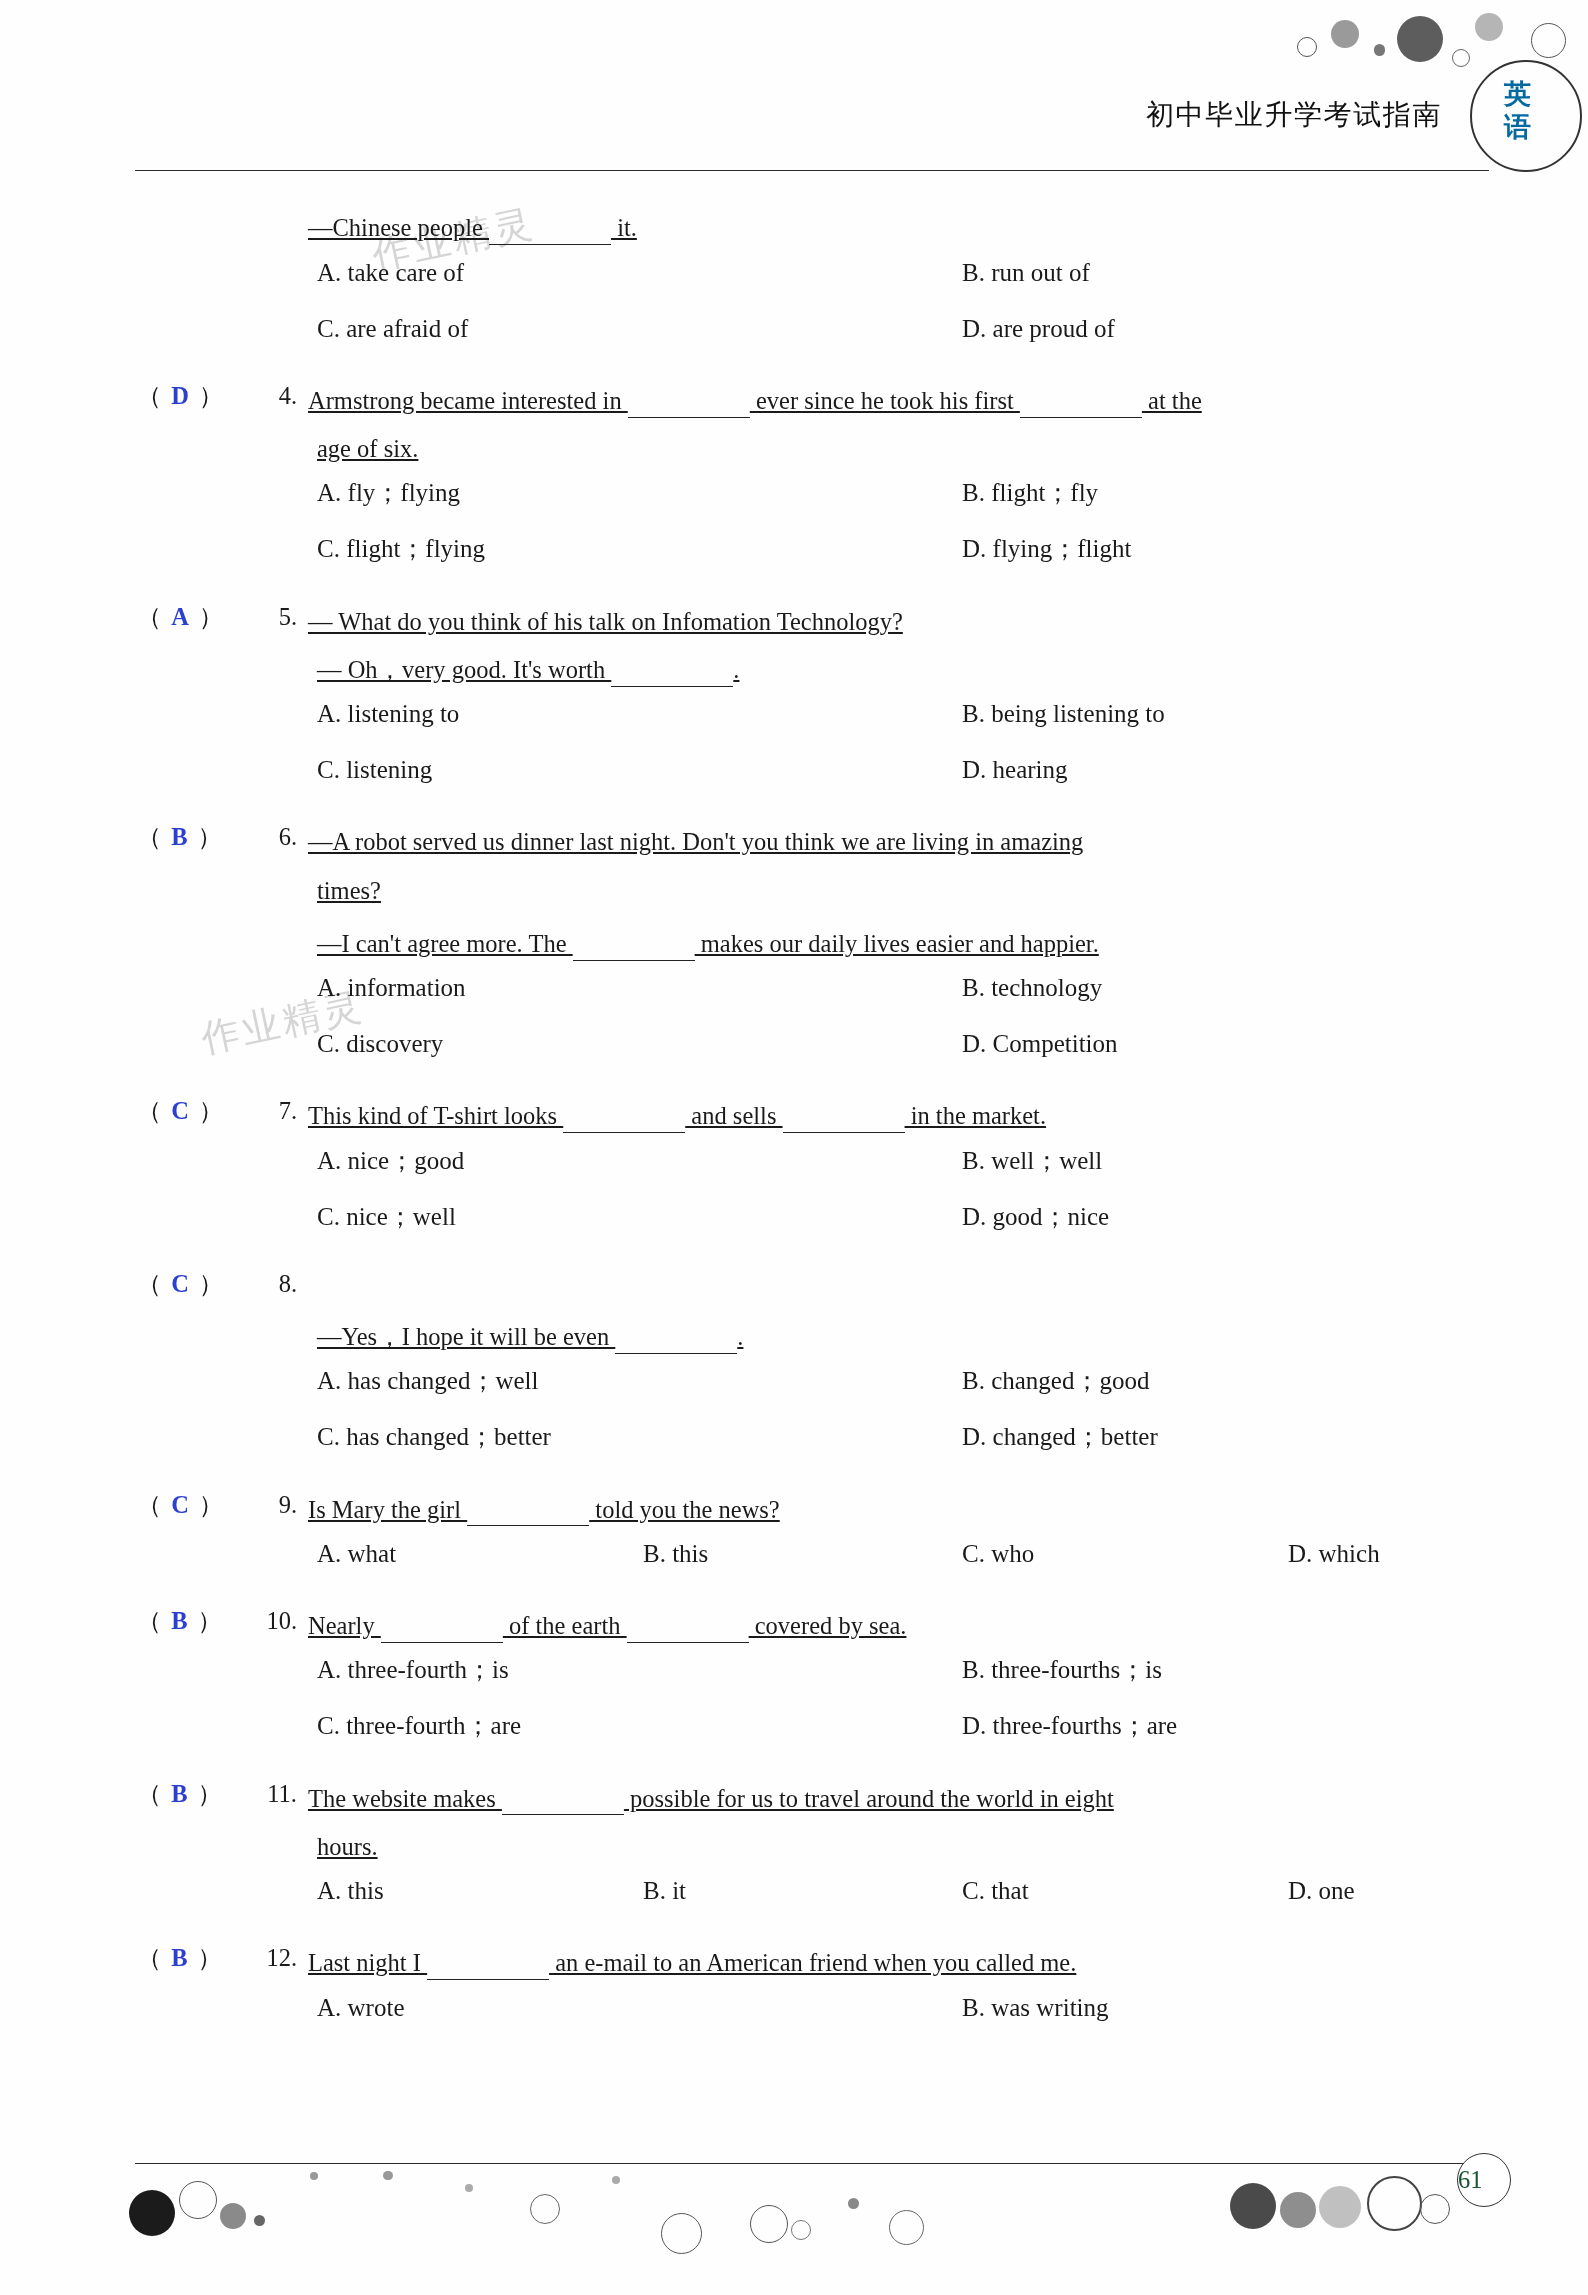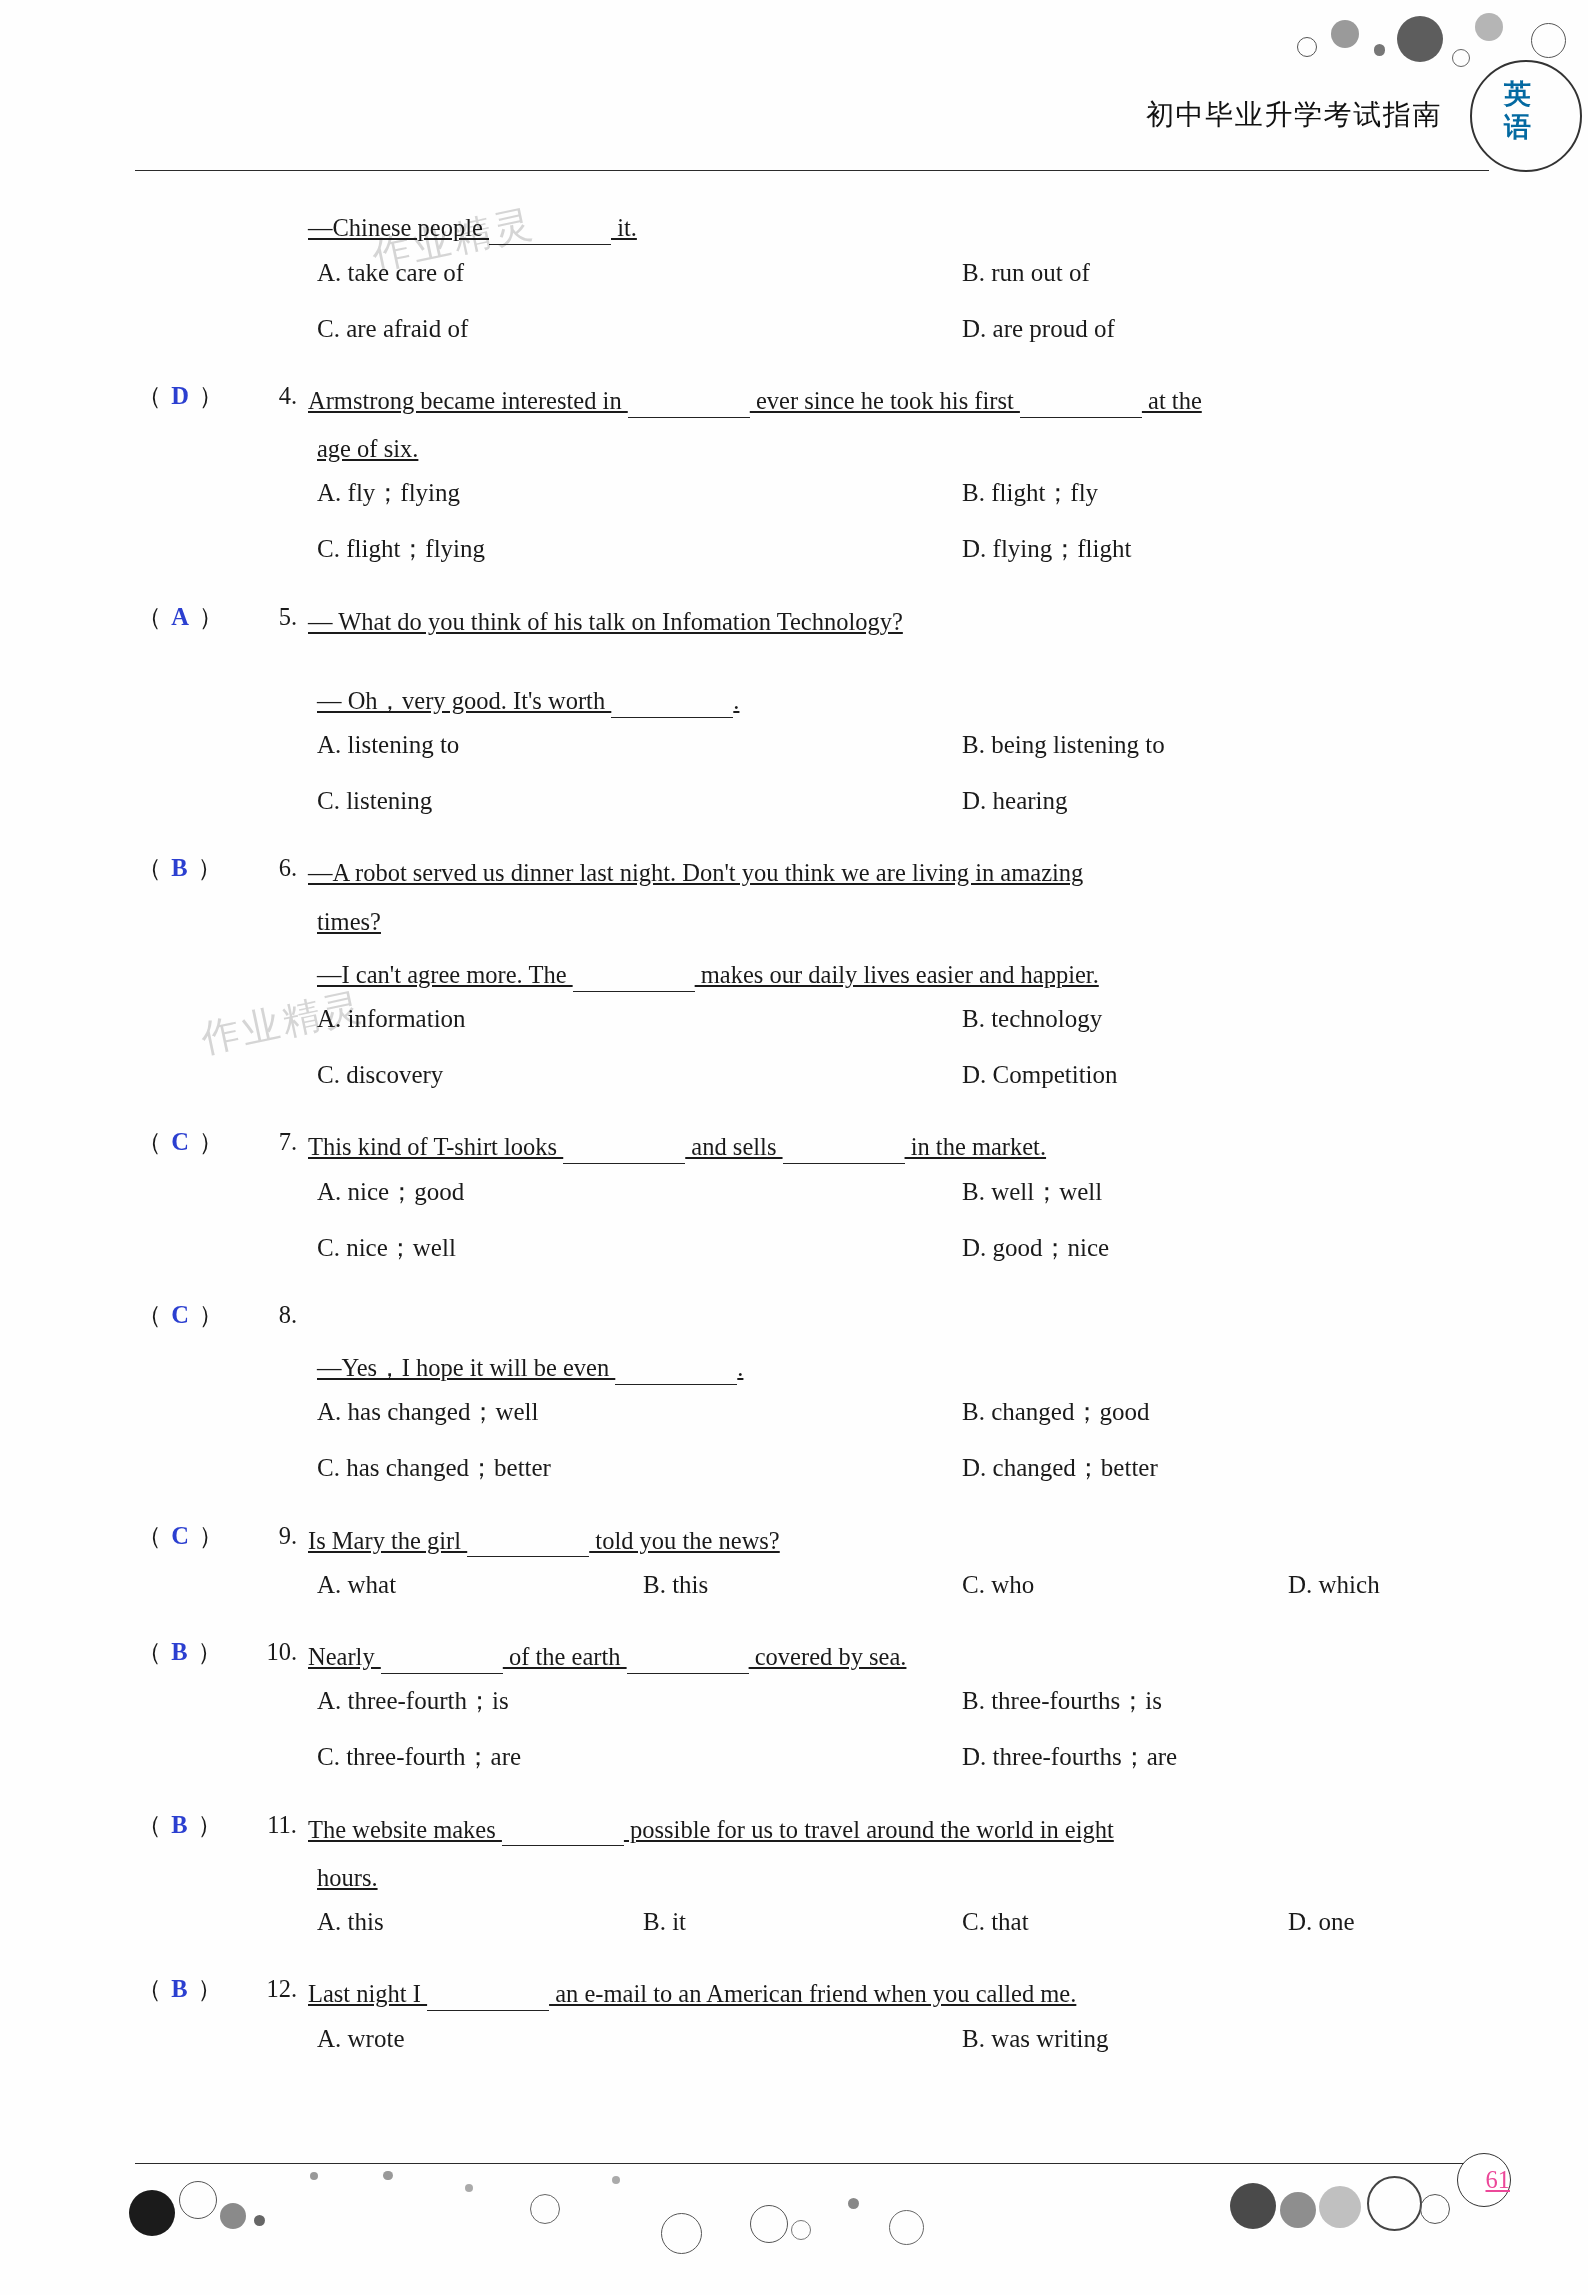--- a/index.html
+++ b/index.html
@@ -148,24 +148,23 @@
   .pagenum {
     position: absolute;
     right: 78px;
     bottom: 88px;
     width: 52px;
     height: 52px;
     border-radius: 50%;
     border: 1.6px solid #333;
     font-size: 24.5px;
     line-height: 51px;
-    text-align: right;
-    color: #ec4899;
+    text-align: left;
+    color: #14532d;
     background: #fff;
-    text-decoration: underline;
   }
 
   
   .wm {
     position: absolute;
     color: rgba(120,120,120,0.30);
     font-size: 38px;
     letter-spacing: 3.3px;
     transform: rotate(-12deg);
     font-family: "Liberation Serif", serif;
@@ -235,21 +234,21 @@
     </div>
 
     <div class="qblock">
       <div class="row">
         <div class="ansmark">
           <span class="par">（</span><span class="ansletter">A</span><span class="par">）</span>
         </div>
         <div class="qnum">5.</div>
         <div class="qtext">— What do you think of his talk on Infomation Technology?</div>
       </div>
-      <div class="row" style="padding-top:0;margin-top:31px;">
+      <div class="row" style="padding-top:0;">
         <div class="qtext cont">— Oh，very good. It's worth <span class="blank b-md"></span>.</div>
       </div>
       <div class="opts two-col">
         <div class="o o1">A. listening to</div>
         <div class="o o2">B. being listening to</div>
       </div>
       <div class="opts two-col">
         <div class="o o1">C. listening</div>
         <div class="o o2">D. hearing</div>
       </div>

